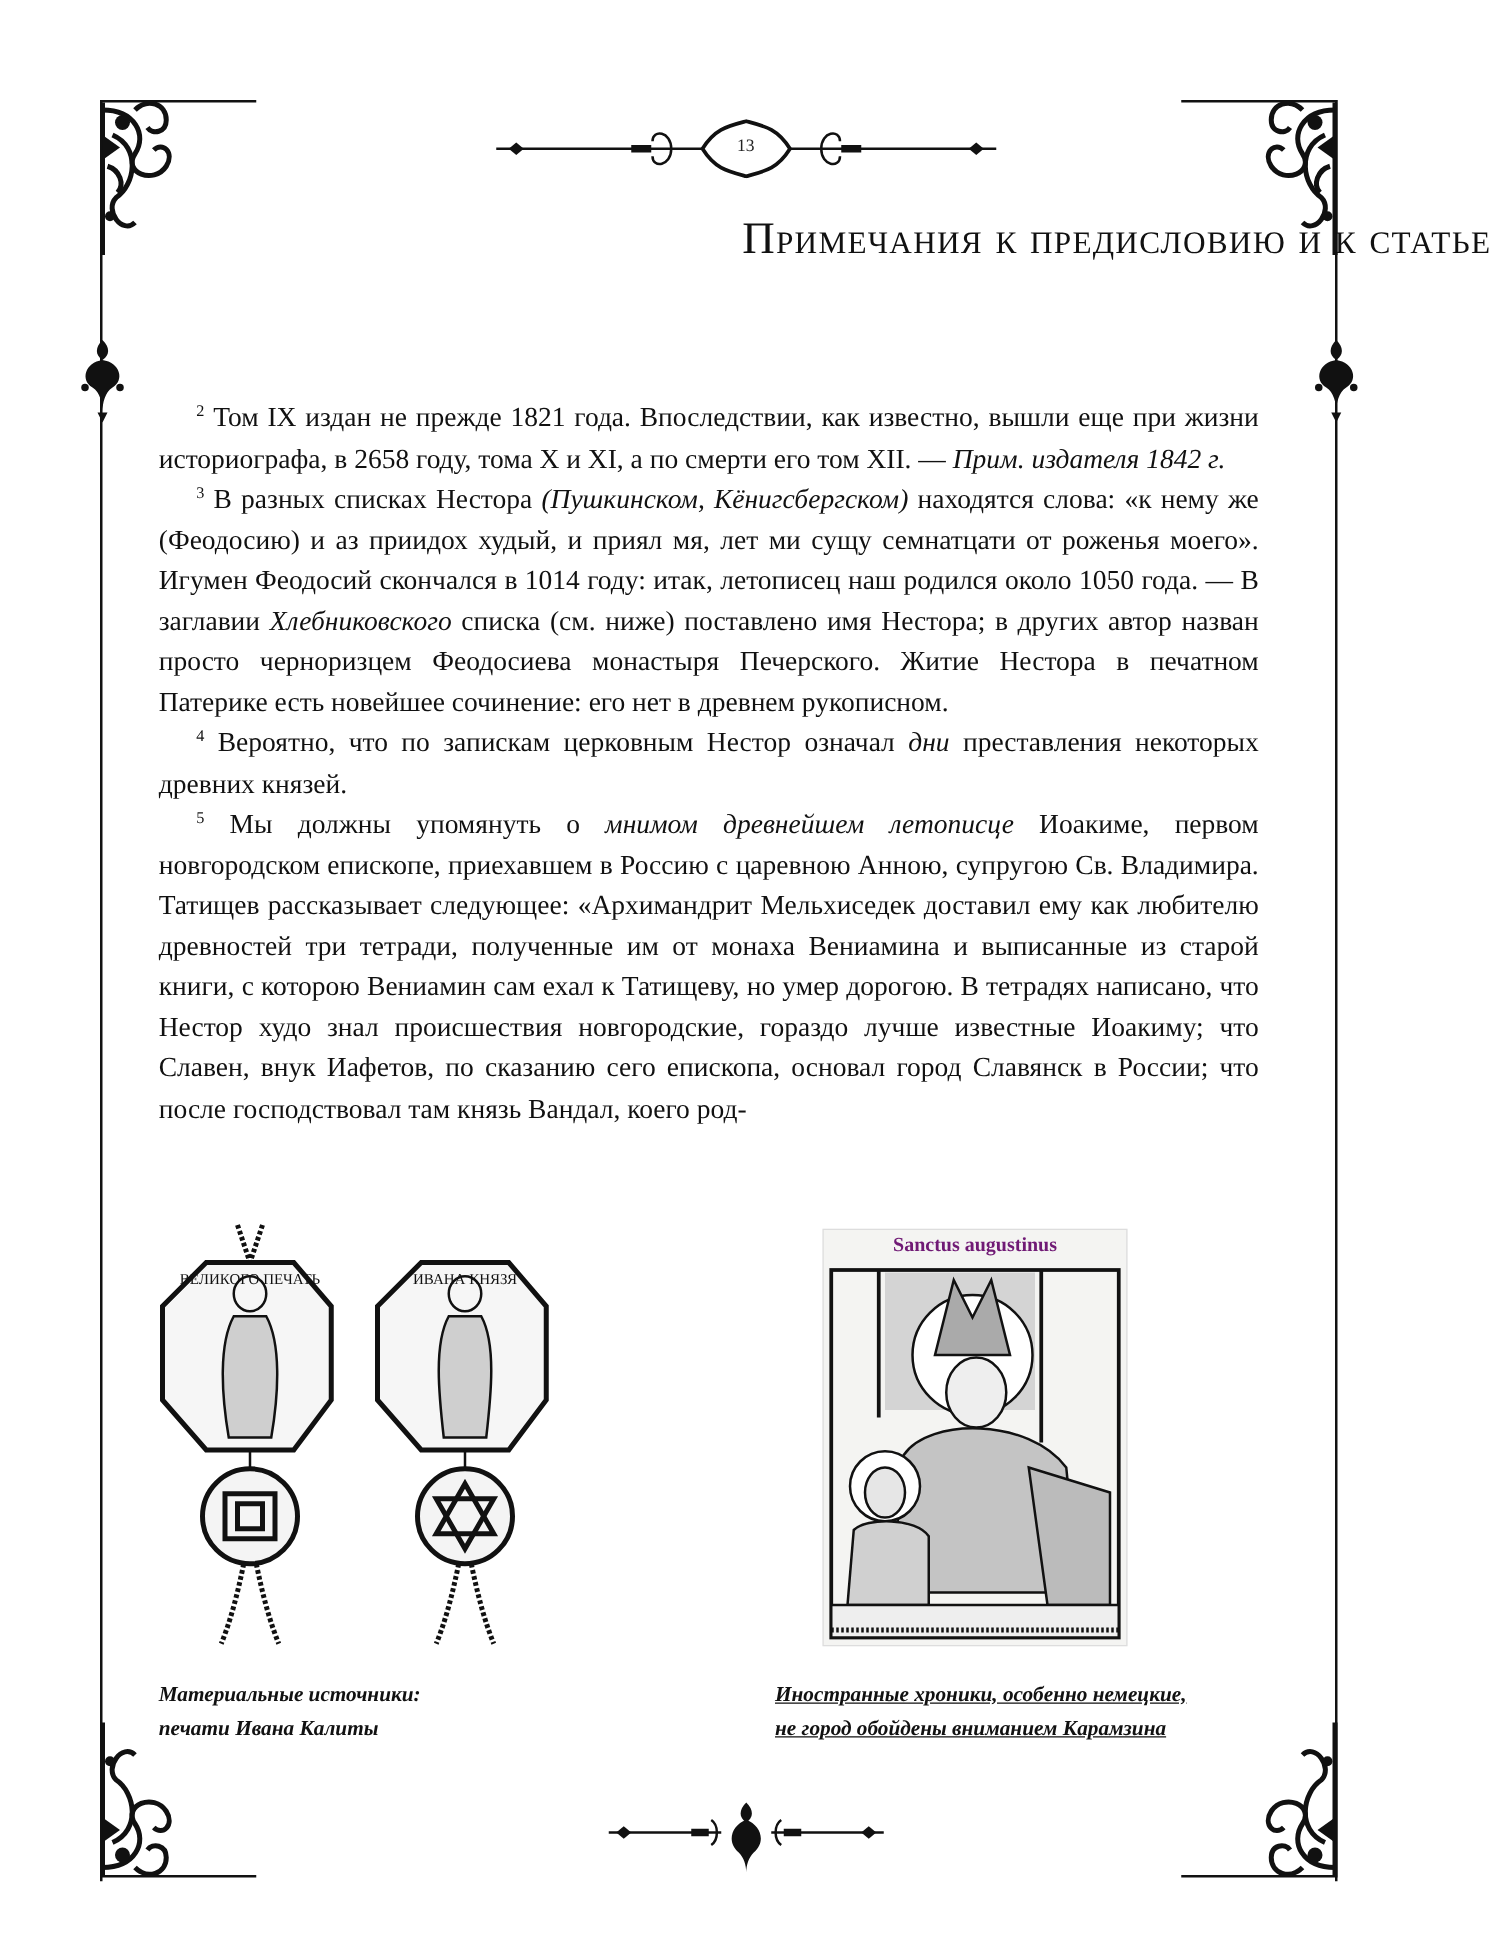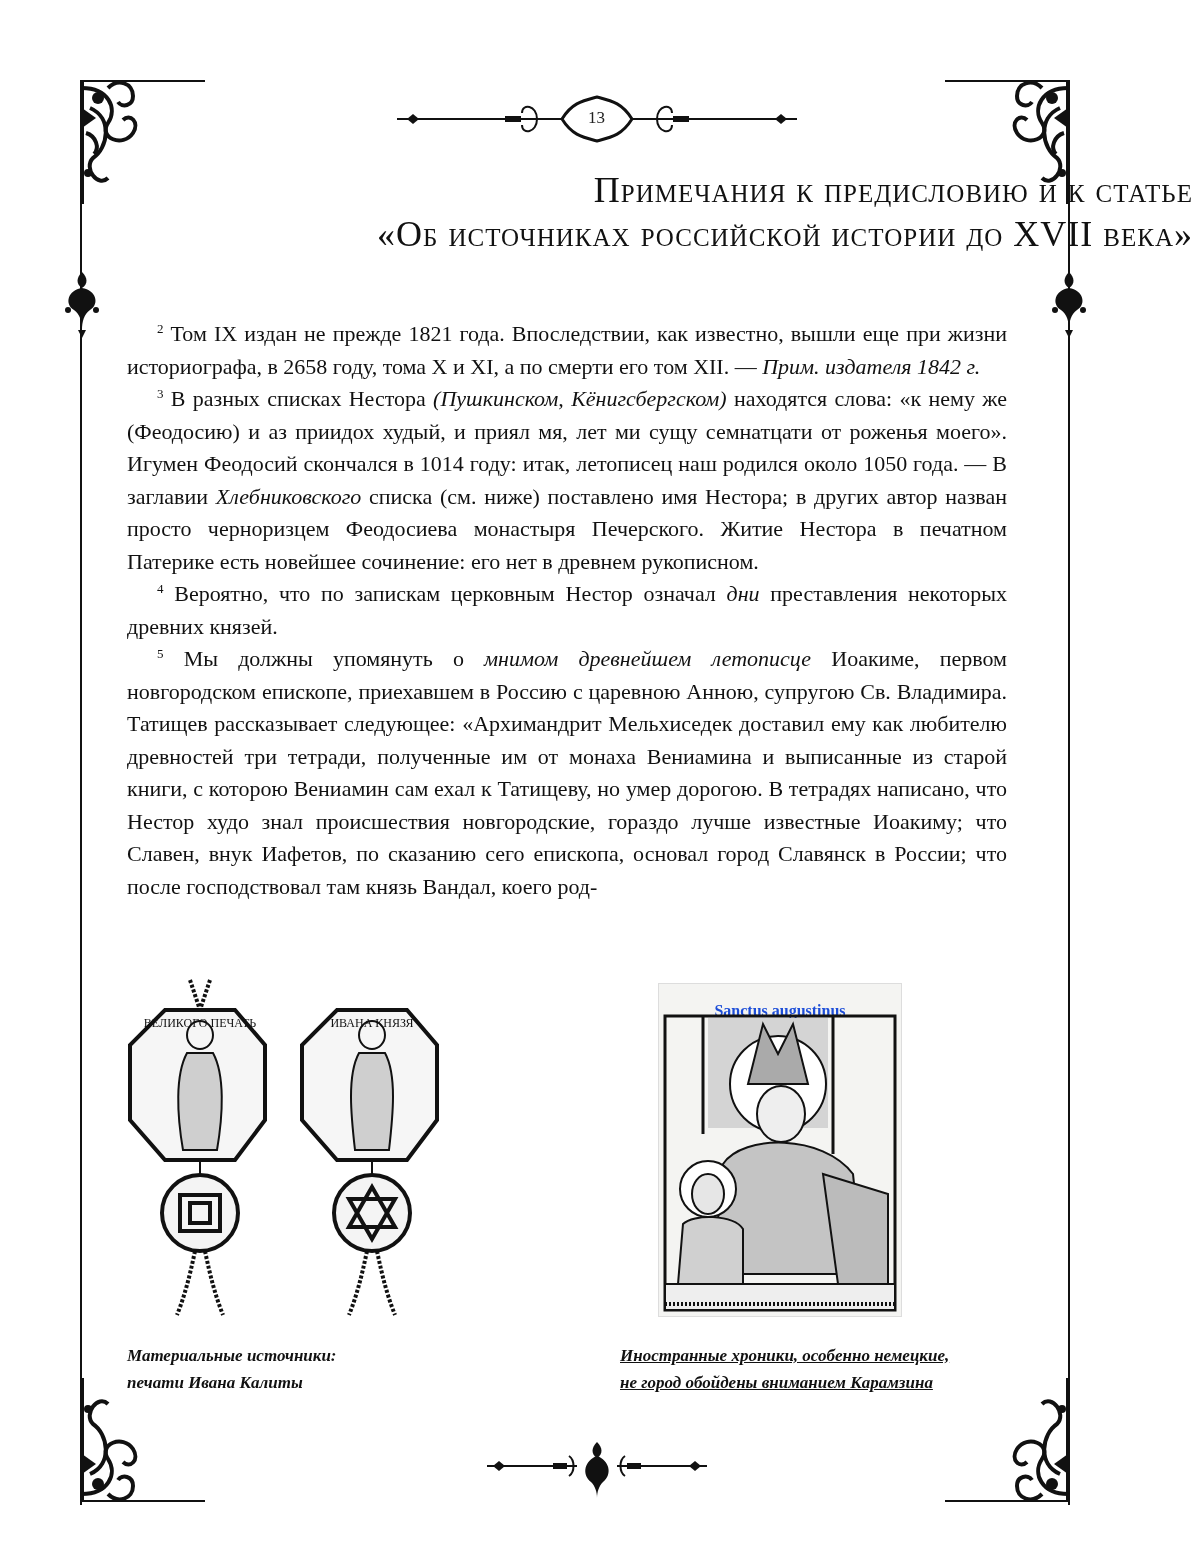--- a/index.html
+++ b/index.html
@@ -3,21 +3,21 @@
   <meta charset="utf-8">
   <style>
     html, body { margin: 0; padding: 0; background: #ffffff; }
     body { width: 1193px; height: 1565px; position: relative; overflow: hidden;
            font-family: "Liberation Serif", "DejaVu Serif", serif; color: #111; }
     .frame-line { position: absolute; background: #111; }
     .corner { position: absolute; width: 120px; height: 130px; }
     .page-ornament { position: absolute; left: 50%; transform: translateX(-50%); }
     .page-number { position: absolute; left: 50%; top: 100px; transform: translateX(-50%);
                    width: 36px; height: 36px; border-radius: 50%; background: #fff;
-                   font-size: 17px; text-align: center; line-height: 36px; color: #222; }
+                   font-size: 14px; text-align: center; line-height: 36px; color: #222; }
     .title { position: absolute; top: 168px; left: 0; width: 1193px; text-align: right;
              font-variant: small-caps; font-size: 36px; line-height: 44px; letter-spacing: 1px; }
     .title div { white-space: nowrap; }
     .side-ornament { position: absolute; top: 270px; width: 40px; height: 70px; }
     .notes { position: absolute; left: 127px; top: 318px; width: 880px;
              font-size: 22px; line-height: 32.5px; text-align: justify; }
     .notes p { margin: 0; text-indent: 30px; }
     .notes sup { font-size: 13px; vertical-align: 8px; line-height: 0; }
     .notes em { font-style: italic; }
     .img-box { position: absolute; }
@@ -103,21 +103,20 @@
     <path d="M388 24 L394 19 L400 24 L394 29 Z"></path>
     <rect x="118" y="21" width="16" height="6"></rect>
     <rect x="286" y="21" width="16" height="6"></rect>
     <path d="M205 0 L210 -6 L215 0 Z"></path>
   </g>
 </svg>
 <div class="page-number">13</div>
 
 <div class="title">
   <div>Примечания к предисловию и к статье</div>
-  <div>«Об источниках российской истории до XVII века»</div>
 </div>
 
 <svg class="side-ornament" style="left:62px;" viewBox="0 0 40 70">
   <g fill="#111">
     <path d="M20 2 C26 8 26 14 20 18 C14 14 14 8 20 2 Z"></path>
     <path d="M20 18 C34 20 38 34 28 40 C22 44 20 52 20 60 C20 52 18 44 12 40 C2 34 6 20 20 18 Z"></path>
     <circle cx="6" cy="40" r="3"></circle>
       <circle cx="34" cy="40" r="3"></circle>
     <path d="M16 60 L20 68 L24 60 Z"></path>
   </g>
@@ -164,21 +163,21 @@
     <path d="M252 276 C247 300 242 320 234 340 M262 276 C267 300 272 320 280 340" stroke-width="4" stroke-dasharray="3 2"></path>
   </g>
   <text x="257" y="52" font-size="12" text-anchor="middle" font-family="Liberation Serif, serif" fill="#111">ИВАНА КНЯЗЯ</text>
 </svg>
 <div class="caption" style="left:127px; top:1342px; width:330px;">
   <div>Материальные источники:</div>
   <div>печати Ивана Калиты</div>
 </div>
 
 <div class="img-box" style="left:658px; top:983px; width:242px; height:332px; background:#f4f4f2; border:1px solid #ddd;">
-  <div style="text-align:center; font-family:'Liberation Serif', serif; font-weight:bold; font-size:16px; margin-top:18px; color:#1d4ed8;">Sanctus augustinus</div>
+  <div style="text-align:center; font-family:'Liberation Serif', serif; font-weight:bold; font-size:16px; margin-top:4px; color:#701a75;">Sanctus augustinus</div>
   <svg style="position:absolute; left:4px; top:30px; width:234px; height:298px;" viewBox="0 0 234 298">
     <rect x="2" y="2" width="230" height="294" fill="none" stroke="#111" stroke-width="3"></rect>
     <line x1="40" y1="2" x2="40" y2="120" stroke="#111" stroke-width="3"></line>
     <line x1="170" y1="2" x2="170" y2="140" stroke="#111" stroke-width="3"></line>
     <rect x="45" y="4" width="120" height="110" fill="#d4d4d4"></rect>
     <circle cx="115" cy="70" r="48" fill="#fff" stroke="#111" stroke-width="2"></circle>
     <path d="M85 70 L100 10 L115 40 L130 10 L145 70 Z" fill="#aaa" stroke="#111" stroke-width="2"></path>
     <ellipse cx="118" cy="100" rx="24" ry="28" fill="#eee" stroke="#111" stroke-width="2"></ellipse>
     <path d="M60 150 C80 120 160 120 190 160 L200 260 L50 260 Z" fill="#c4c4c4" stroke="#111" stroke-width="2"></path>
     <circle cx="45" cy="175" r="28" fill="#fff" stroke="#111" stroke-width="2"></circle>

